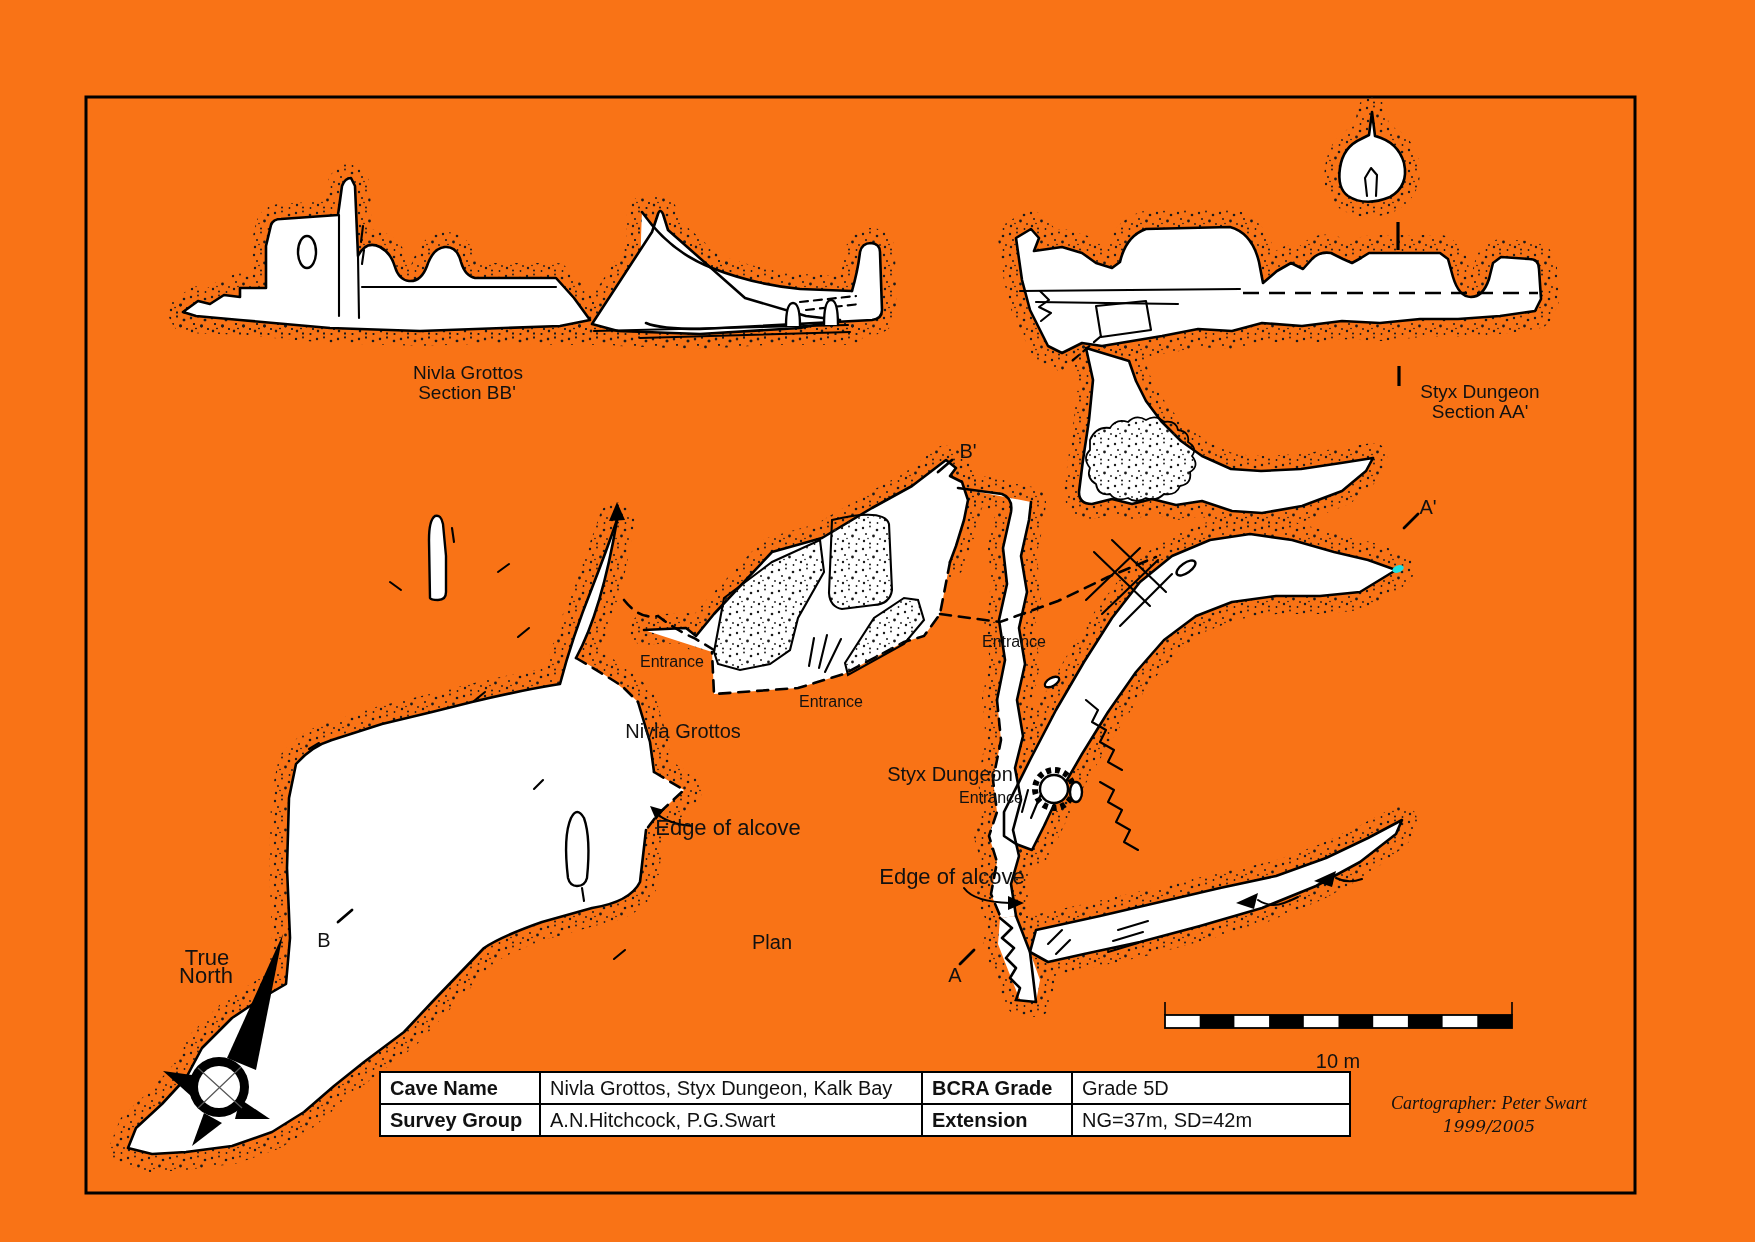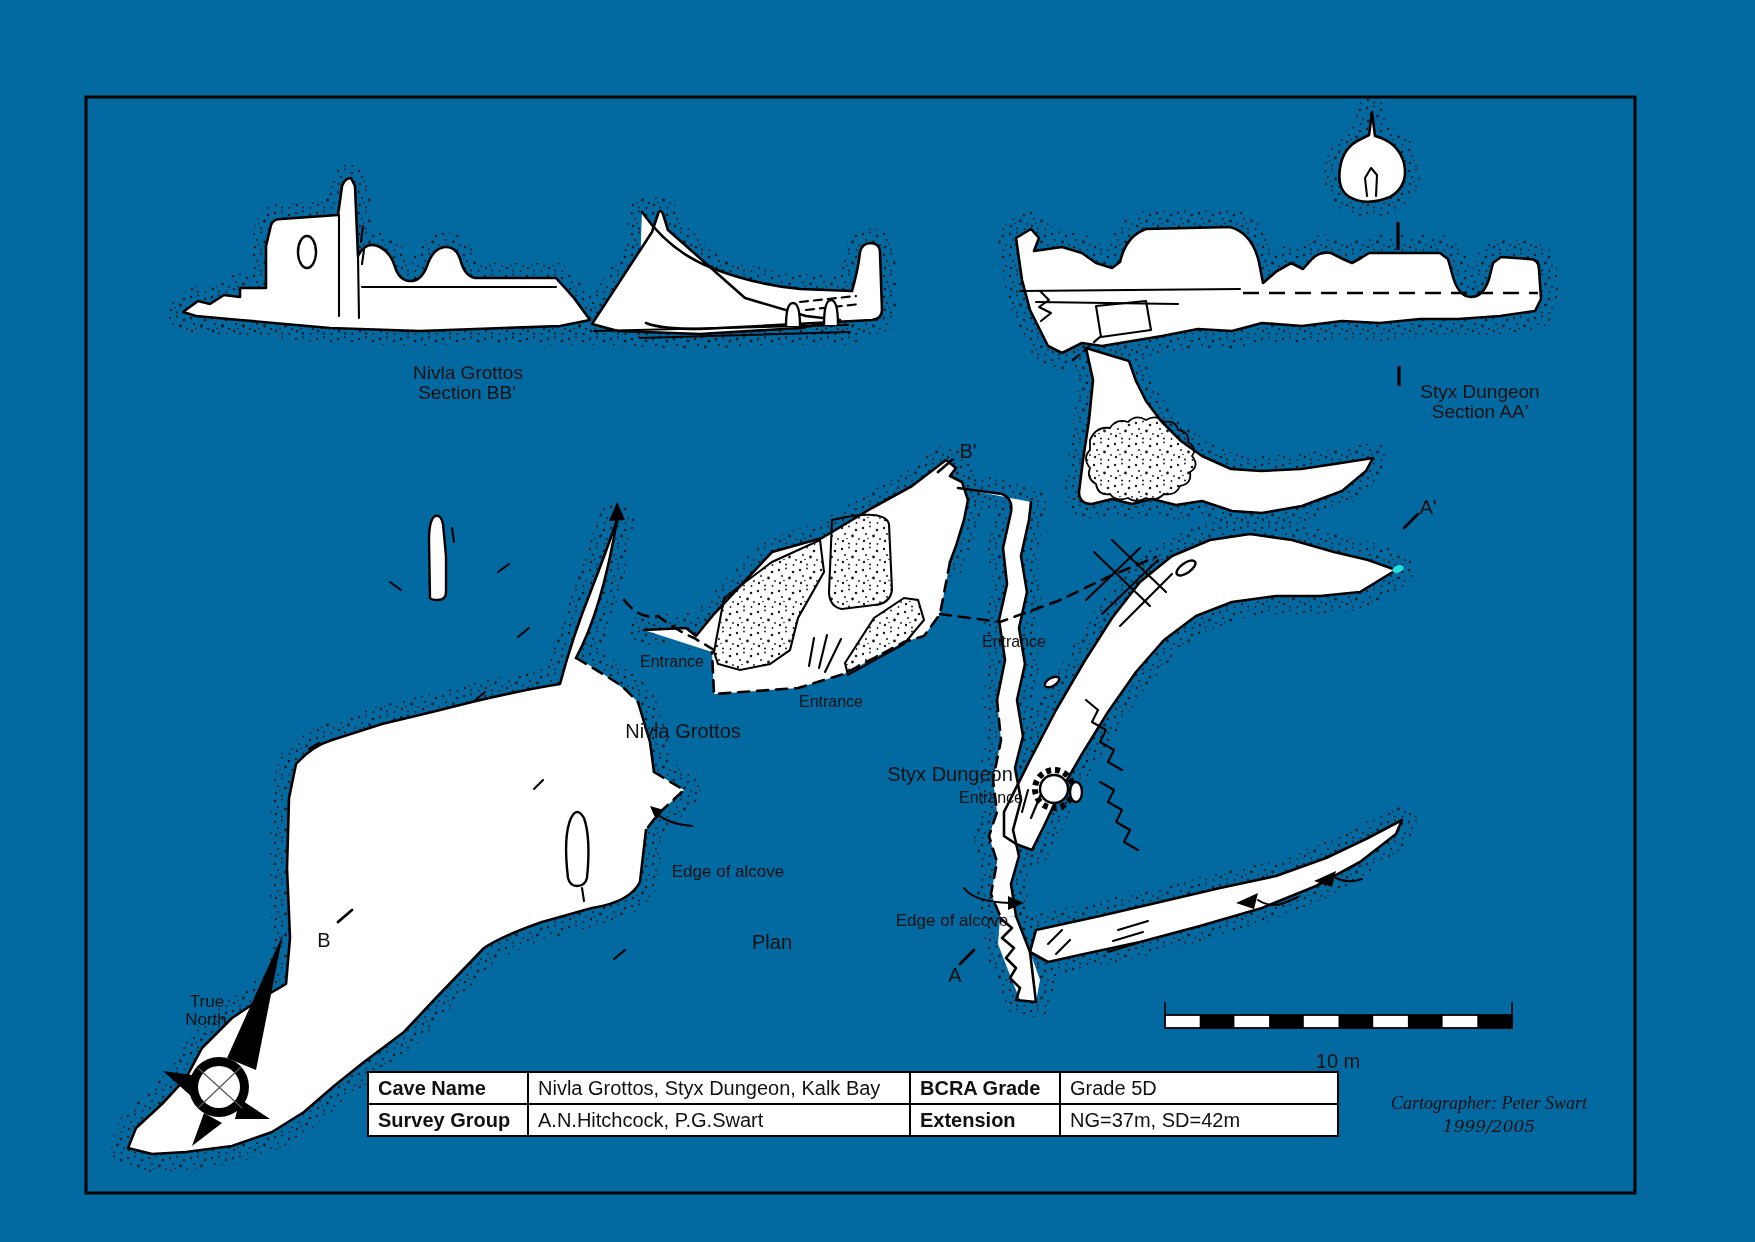--- a/index.html
+++ b/index.html
@@ -1,38 +1,38 @@
 <!DOCTYPE html>
 <html><head>
 <meta charset="utf-8">
 <style>
   html,body{margin:0;padding:0;background:#fff;}
-  .page{position:relative;width:1755px;height:1242px;background:#0369a1;overflow:hidden;
+  .page{position:relative;width:1755px;height:1242px;background:#f97316;overflow:hidden;
         font-family:"Liberation Sans",sans-serif;color:#111;}
   svg{position:absolute;left:0;top:0;}
   
   .band{fill:none;stroke:url(#stip);stroke-width:30;stroke-linejoin:round;stroke-linecap:round;}
   .bandw{fill:none;stroke:url(#stip);stroke-width:36;stroke-linejoin:round;stroke-linecap:round;}
   .wf{fill:#fff;stroke:none;}
   .ol{fill:none;stroke:#000;stroke-width:2.6;stroke-linejoin:round;stroke-linecap:round;}
   .ol2{fill:none;stroke:#000;stroke-width:2.1;stroke-linejoin:round;stroke-linecap:round;}
   .olw{fill:#fff;stroke:#000;stroke-width:2.4;stroke-linejoin:round;stroke-linecap:round;}
   .dash{fill:none;stroke:#000;stroke-width:2.6;stroke-linecap:round;stroke-dasharray:11 8;}
   .dashs{fill:none;stroke:#000;stroke-width:2.2;stroke-linecap:round;stroke-dasharray:8 6;}
   .dashc{fill:none;stroke:#000;stroke-width:2.6;stroke-dasharray:16 10;}
   .blk{fill:#000;stroke:none;}
   .petals{fill:none;stroke:#000;stroke-width:6;stroke-dasharray:5 4;}
   
   .lbl{position:absolute;transform:translate(-50%,-50%);white-space:nowrap;line-height:1.15;}
-  .s19{font-size:19px;} .s20{font-size:20px;} .s17{font-size:17px;margin-top:44px;} .s16{font-size:16px;}
+  .s19{font-size:19px;} .s20{font-size:20px;} .s17{font-size:22px;} .s16{font-size:16px;}
   .it{}
   .ctr{text-align:center;}
   .credit{font-family:"DejaVu Serif",serif;font-style:italic;font-size:18px;}
   
-  .tbl{position:absolute;left:367px;top:1071px;border-collapse:collapse;background:#fff;padding-left:16px;}
+  .tbl{position:absolute;left:379px;top:1071px;border-collapse:collapse;background:#fff;padding-left:16px;}
   .tbl td{border:2.5px solid #000;font-size:20px;padding:1px 9px;height:28px;white-space:nowrap;vertical-align:middle;}
   .tbl td.h{font-weight:bold;}
   .tbl{border:2px solid #000;}
 </style>
 </head>
 <body>
 
 <div class="page">
 
 <svg width="1755" height="1242" viewBox="0 0 1755 1242">

